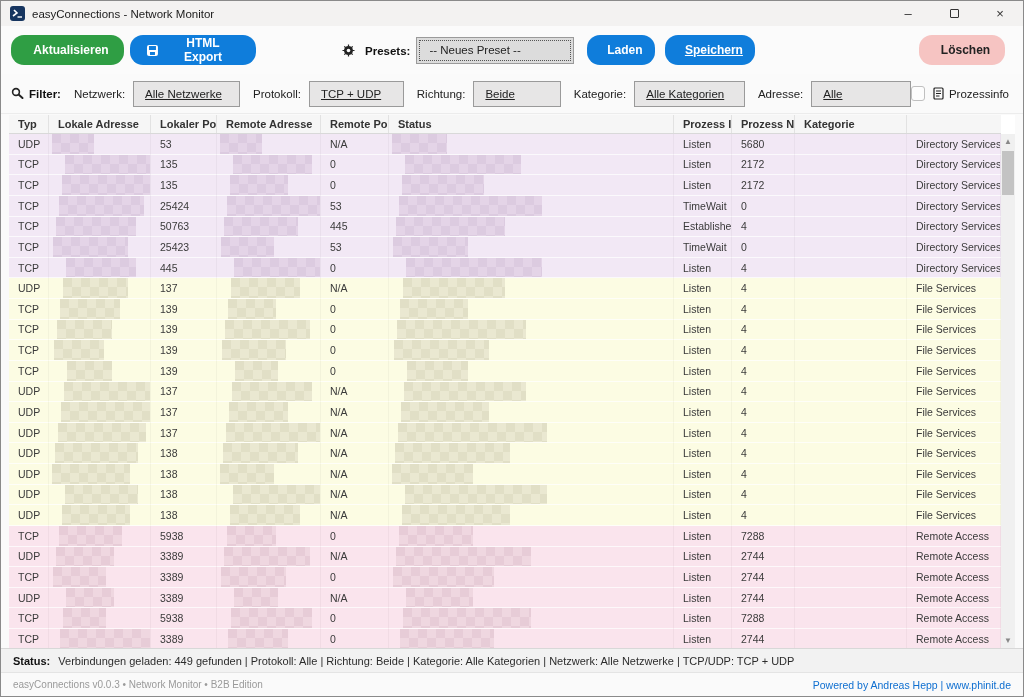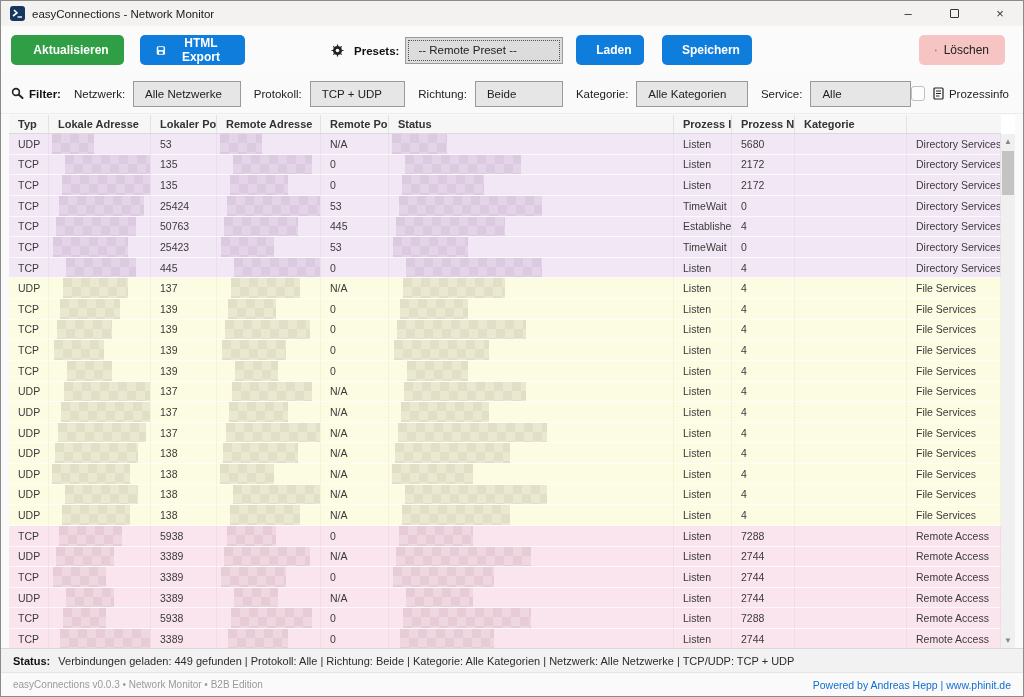--- a/index.html
+++ b/index.html
@@ -14,38 +14,38 @@
   .titlebar{ height:25px; background:#f3f2f1; display:flex; align-items:center; padding-left:9px; }
   .app-icon{ width:15px; height:15px; border-radius:3px; background:#16355f; display:flex; align-items:center; justify-content:center; margin-right:7px; }
   .app-icon svg{ display:block; }
   .title-text{ font-size:11.5px; color:#1b1b1b; }
   .win-controls{ margin-left:auto; display:flex; height:100%; }
   .win-btn{ width:46px; height:100%; display:flex; align-items:center; justify-content:center; font-size:13px; color:#333; cursor:default; }
   .win-btn .maxbox{ width:9px; height:9px; border:1px solid #333; border-radius:1px; }
 
   
   .toolbar{ height:48px; display:flex; align-items:center; padding:0 18px 0 10px; background:#fbfbfb; }
-  .btn{ height:30px; border:none; border-radius:5px; display:inline-flex; align-items:center; justify-content:center; gap:7px; font-family:"Liberation Sans",sans-serif; font-size:12px; font-weight:700; color:#fff; padding:0 16px; cursor:pointer; }
+  .btn{ height:30px; border:none; border-radius:13px; display:inline-flex; align-items:center; justify-content:center; gap:7px; font-family:"Liberation Sans",sans-serif; font-size:12px; font-weight:700; color:#fff; padding:0 16px; cursor:pointer; }
   .btn svg{ display:block; }
   .btn-green{ background:var(--green,#2f9e44); width:113px; }
   .btn-blue{ background:var(--blue,#0f7ddb); }
   .btn-record{ width:113px; margin-left:18px; }
-  .btn-export{ width:105px; margin-left:16px; }
+  .btn-export{ width:126px; margin-left:6px; }
   .presets-group{ display:flex; align-items:flex-end; gap:10px; margin-left:86px; }
   .presets-label{ font-size:11.5px; font-weight:700; color:#111; }
   .preset-select{ width:158px; height:27px; background:#dcdcdc; border:1px solid #9a9a9a; outline:1px dotted #555; outline-offset:-4px; display:flex; align-items:center; padding:0 12px; font-size:11.5px; color:#222; margin-left:6px; }
   .btn-load{ width:68px; margin-left:13px; }
-  .btn-save{ width:90px; margin-left:18px; }
-  .btn-delete{ background:var(--pink-btn,#f6c4c2); color:#222; width:86px; margin-left:auto; font-weight:400; }
+  .btn-save{ width:90px; margin-left:10px;text-decoration:underline; }
+  .btn-delete{ background:var(--pink-btn,#f6c4c2); color:#222; width:86px; margin-left:auto; font-weight:700; }
 
   
   .filterbar{ height:40px; display:flex; align-items:center; padding:0 14px 0 10px; background:#fafafa; border-bottom:1px solid #ececec; }
   .filter-title{ display:flex; align-items:center; gap:5px; font-size:11.5px; font-weight:700; color:#111; }
   .flabel{ font-size:11.5px; color:#222; margin-left:13px; }
-  .fselect{ height:26px; background:#e7e6e6; border:1px solid #9a9a9a; display:flex; align-items:center; padding:0 11px; font-size:11.5px; color:#222; margin-left:8px; }
+  .fselect{ height:26px; background:#e7e6e6; border:1px solid #9a9a9a; display:flex; align-items:center; padding:0 11px; font-size:11.5px; color:#222; margin-left:8px;text-decoration:underline; }
   .sel-network{ width:113px; } .sel-protocol{ width:100px; } .sel-direction{ width:92px; }
   .sel-category{ width:117px; } .sel-service{ width:105px; }
   .checkbox{ width:15px; height:15px; border:1px solid #c0c0c0; border-radius:3px; background:#fdfdfd; margin-left:auto; }
   .procinfo{ display:flex; align-items:center; gap:5px; font-size:11.5px; color:#222; margin-left:8px; }
 
   
   .table-wrap{ position:absolute; left:8px; right:8px; top:114px; bottom:48px; background:#fff; }
   .grid-row{ display:grid; grid-template-columns:40px 102px 66px 104px 68px 285px 58px 63px 112px 1fr; }
   .thead{ height:19px; background:#f6f6f6; border-bottom:1px solid #d9d9d9; margin-right:14px; }
   .th{ font-size:11px; font-weight:700; color:#333; padding-left:9px; display:flex; align-items:center; border-right:1px solid #e2e2e2; white-space:nowrap; overflow:hidden; }
@@ -110,21 +110,21 @@
   </button>
 
   <div class="presets-group">
     <svg width="13" height="13" viewBox="0 0 13 13">
         <circle cx="6.5" cy="6.5" r="4.5" fill="#222"></circle>
         <circle cx="6.5" cy="6.5" r="1.8" fill="#fbfbfb"></circle>
         <path d="M6.5 0.5v2M6.5 10.5v2M0.5 6.5h2M10.5 6.5h2M2.3 2.3l1.4 1.4M9.3 9.3l1.4 1.4M10.7 2.3L9.3 3.7M3.7 9.3l-1.4 1.4" stroke="#222" stroke-width="1.2"></path>
       </svg>
     <span class="presets-label">Presets:</span>
   </div>
-  <div class="preset-select">-- Remote Preset --</div>
+  <div class="preset-select">-- Neues Preset --</div>
 
   <button class="btn btn-blue btn-load">
     <svg width="14" height="12" viewBox="0 0 14 12">
         <path d="M1 2.5 Q1 1.5 2 1.5 H5 L6 3 H12 Q13 3 13 4 V5 H3 L1.5 10 Q1 10.5 1 9.5 Z" fill="none" stroke="#fff" stroke-width="1.3"></path>
         <path d="M3 5 H13.5 L11.5 10.5 H1.5 Z" fill="none" stroke="#fff" stroke-width="1.3"></path>
       </svg>
     <span>Laden</span>
   </button>
   <button class="btn btn-blue btn-save">
     <svg width="13" height="13" viewBox="0 0 13 13">
@@ -154,21 +154,21 @@
     <span>Filter:</span>
   </div>
   <span class="flabel">Netzwerk:</span>
   <div class="fselect sel-network">Alle Netzwerke</div>
   <span class="flabel">Protokoll:</span>
   <div class="fselect sel-protocol">TCP + UDP</div>
   <span class="flabel">Richtung:</span>
   <div class="fselect sel-direction">Beide</div>
   <span class="flabel">Kategorie:</span>
   <div class="fselect sel-category">Alle Kategorien</div>
-  <span class="flabel">Service:</span>
+  <span class="flabel">Adresse:</span>
   <div class="fselect sel-service">Alle</div>
   <div class="checkbox"></div>
   <div class="procinfo">
     <svg width="11" height="13" viewBox="0 0 11 13">
         <rect x="1" y="1" width="9" height="11" rx="1" fill="none" stroke="#222" stroke-width="1.2"></rect>
         <path d="M3 4h5M3 6.5h5M3 9h3.5" stroke="#222" stroke-width="1"></path>
       </svg>
     <span>Prozessinfo</span>
   </div>
 </div>

